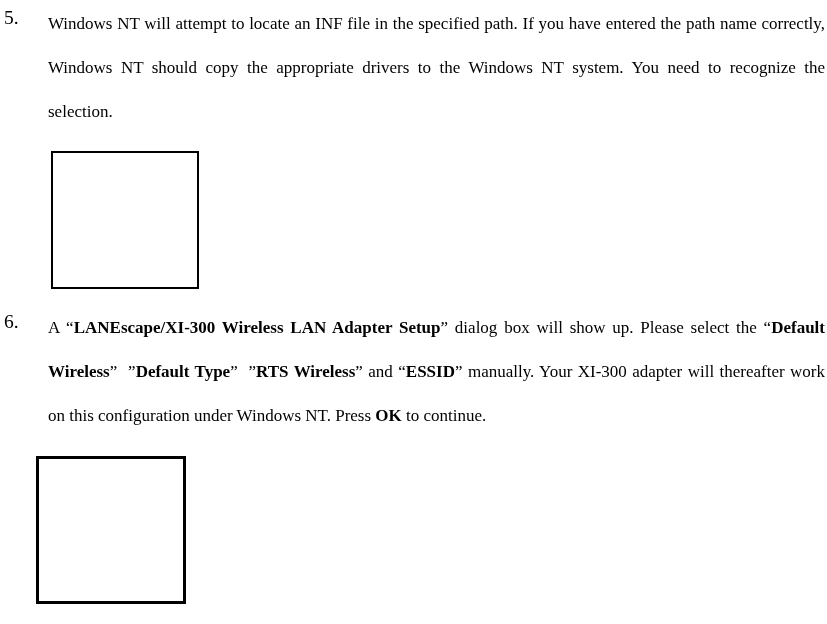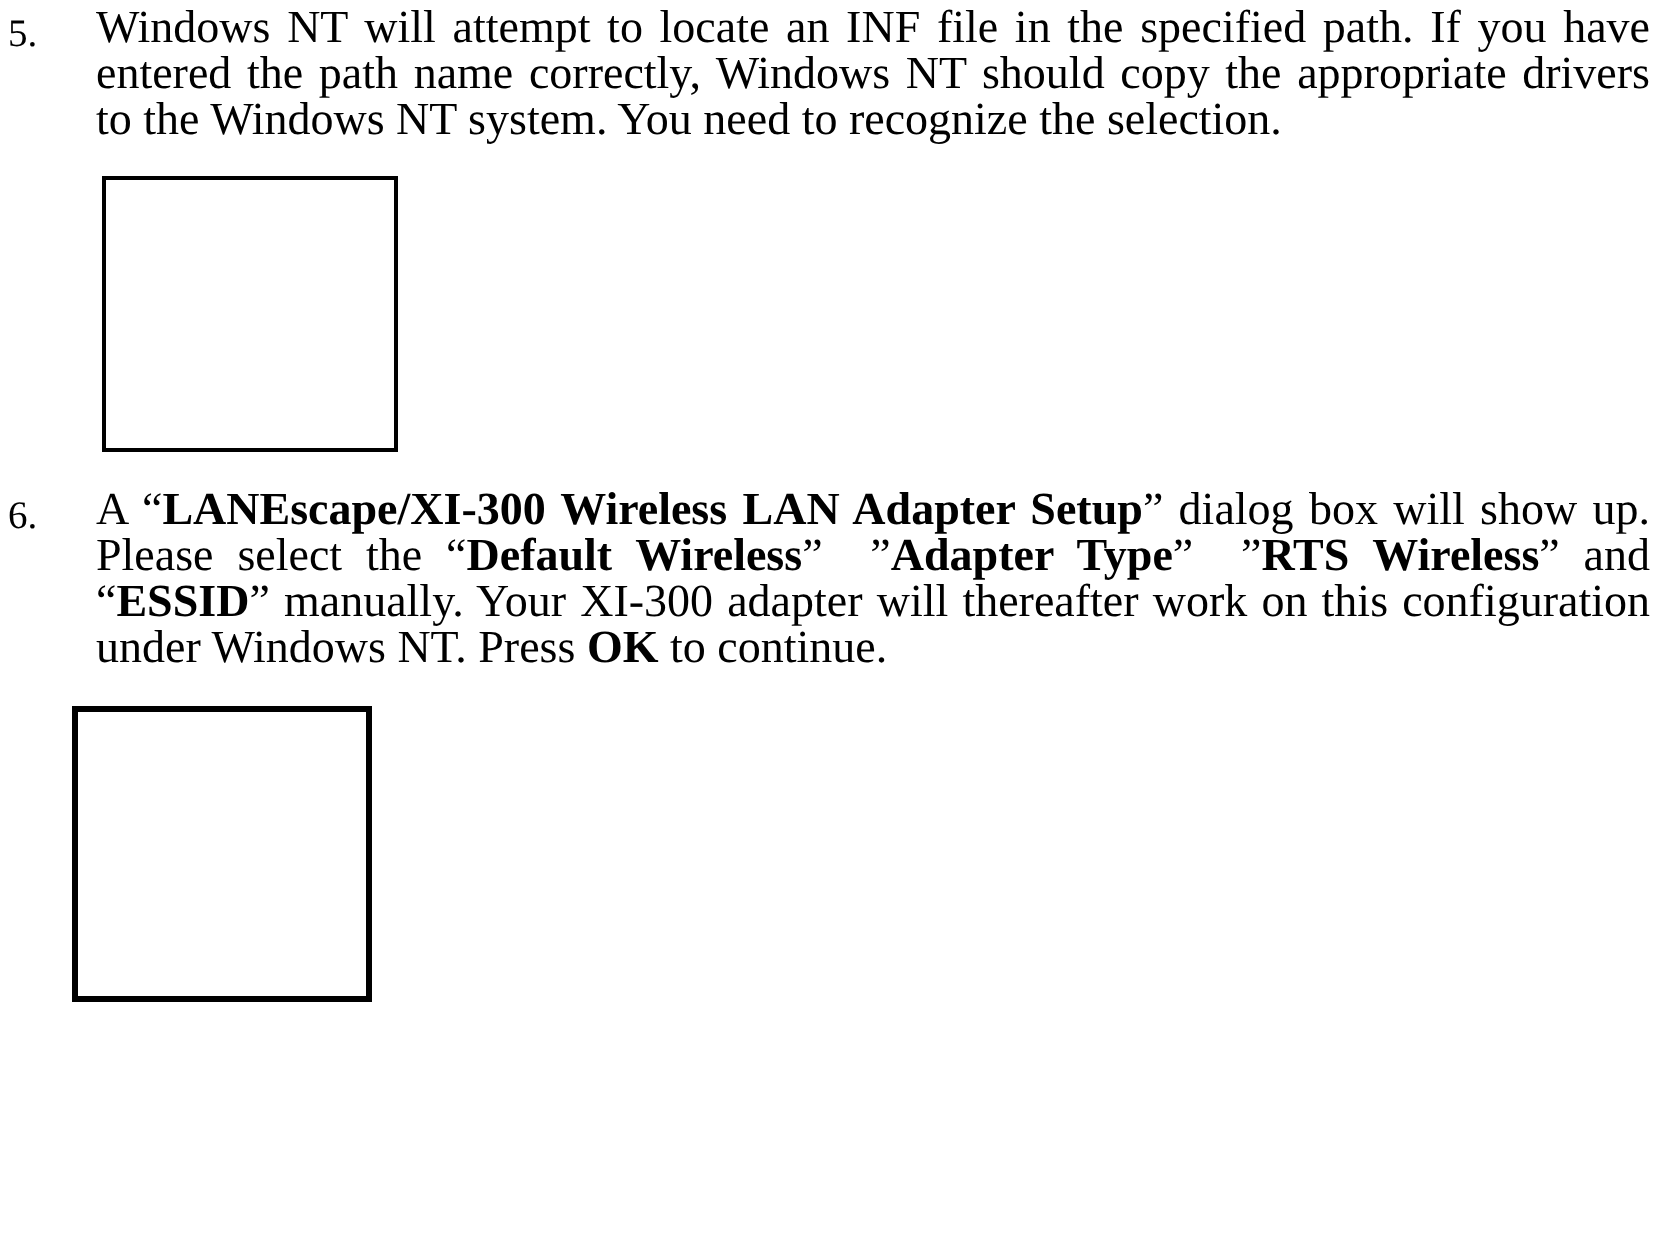--- a/index.html
+++ b/index.html
@@ -29,22 +29,22 @@
     width: 48px;
     flex: 0 0 48px;
     font-size: 19.5px;
     line-height: 31px;
     text-align: left;
     padding-left: 4px;
     box-sizing: border-box;
   }
   .body-text {
     flex: 1 1 auto;
-    font-size: 23px;
-    line-height: 23px;
+    font-size: 17px;
+    line-height: 44px;
     text-align: justify;
     text-justify: inter-word;
     padding-right: 2px;
   }
   .body-text b {
     font-weight: bold;
   }
   
   .placeholder-box {
     border: 2px solid #000000;
@@ -85,21 +85,21 @@
       selection.
     </div>
   </div>
 
   <div class="placeholder-box box-1"></div>
 
   <div class="item item-6">
     <div class="marker">6.</div>
     <div class="body-text">
       A “<b>LANEscape/XI-300 Wireless LAN Adapter Setup</b>” dialog box will
-      show up. Please select the “<b>Default Wireless</b>” &nbsp;”<b>Adapter Type</b>” &nbsp;”<b>RTS
+      show up. Please select the “<b>Default Wireless</b>” &nbsp;”<b>Default Type</b>” &nbsp;”<b>RTS
       Wireless</b>” and “<b>ESSID</b>” manually. Your XI-300 adapter will thereafter
       work on this configuration under Windows NT. Press <b>OK</b> to continue.
     </div>
   </div>
 
   <div class="placeholder-box box-2"></div>
 
 </div>
 
 </body></html>

